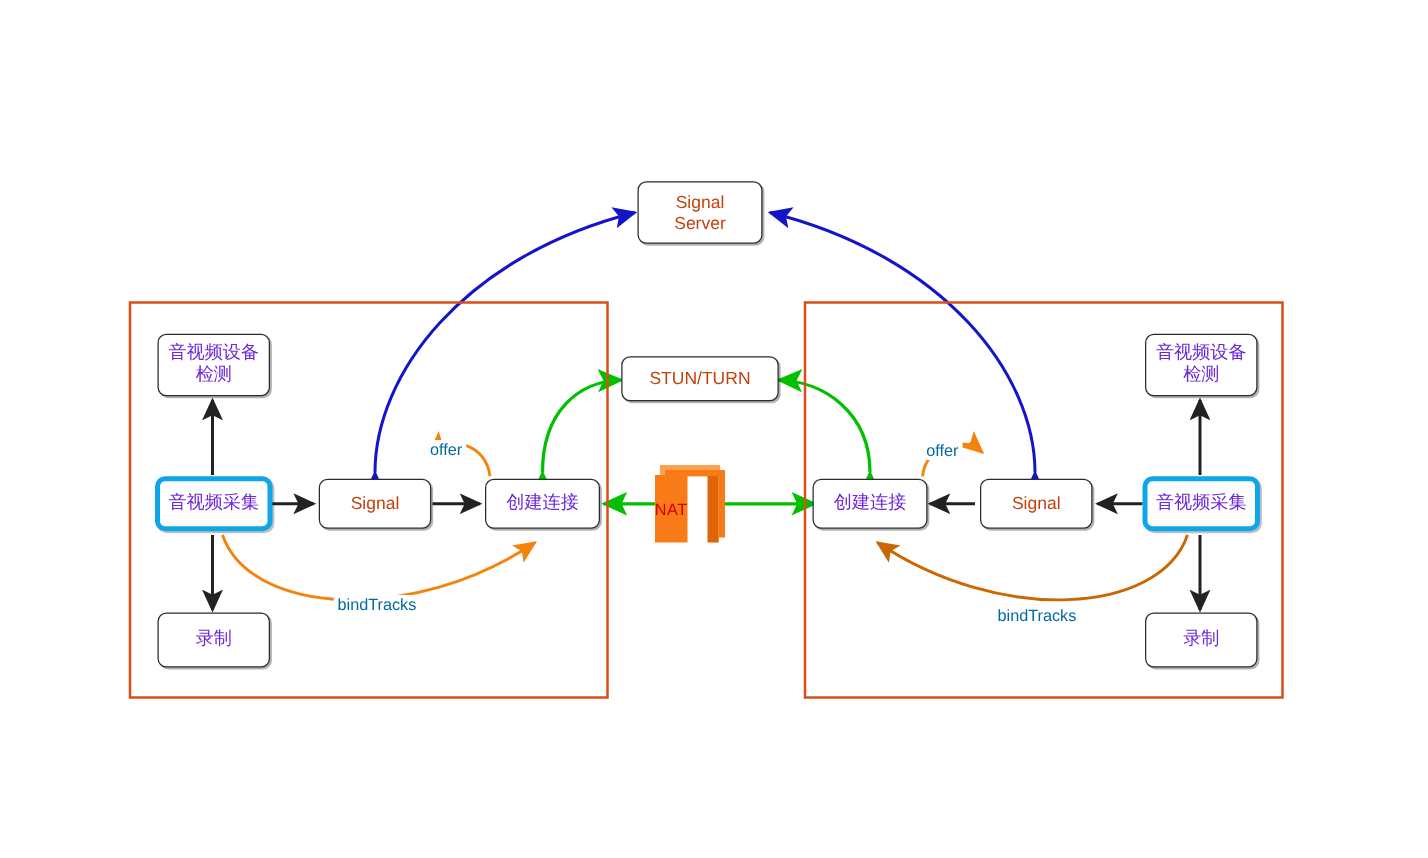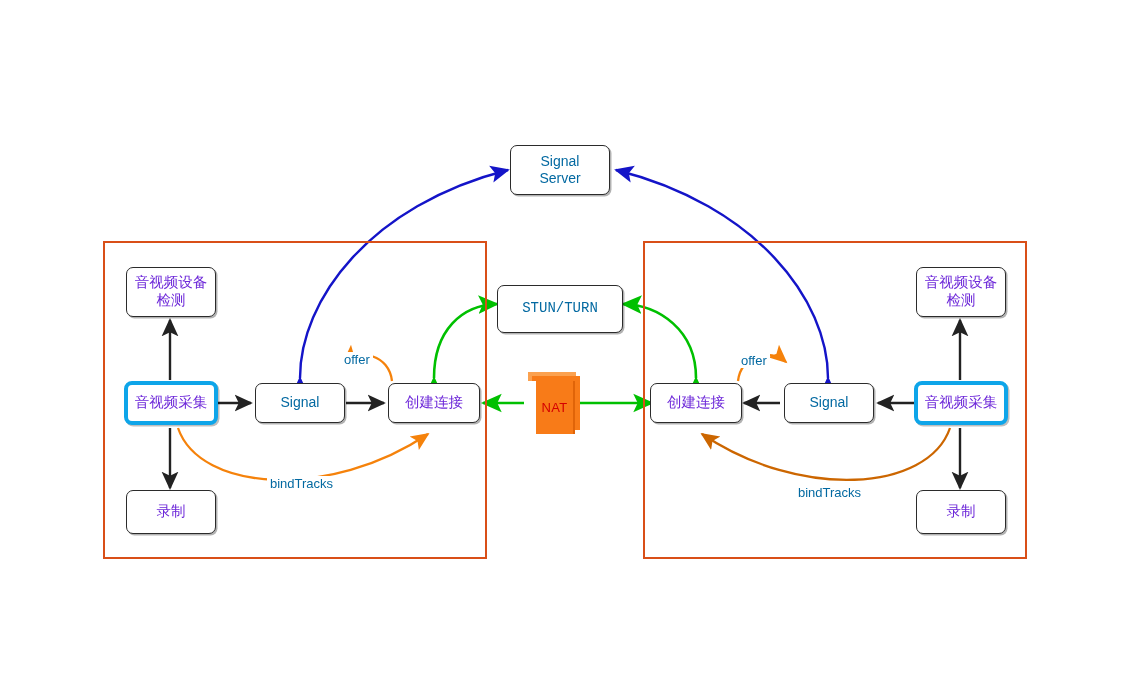--- a/index.html
+++ b/index.html
@@ -23,21 +23,21 @@
     top: 0;
     width: 1142px;
     height: 686px;
   }
   .node {
     position: absolute;
     box-sizing: border-box;
     background: #ffffff;
     border: 1.6px solid #2b2b2b;
     border-radius: 7px;
-    color: #0369a1;
+    color: #c2410c;
     font-size: 14px;
     line-height: 1.22;
     text-align: center;
     display: flex;
     align-items: center;
     justify-content: center;
     white-space: pre-line;
     box-shadow: 1.5px 1.5px 0 rgba(0,0,0,0.30);
     z-index: 3;
   }
@@ -58,30 +58,29 @@
     z-index: 1;
   }
   .nat {
     position: absolute;
     z-index: 4;
   }
   .nat .face {
     position: absolute;
     left: 0;
     top: 8px;
-    width: 37px;
+    width: 26px;
     height: 54px;
     background: #F87B18;
     display: flex;
     align-items: center;
     justify-content: center;
     color: #D40000;
     font-size: 13px;
     letter-spacing: 0.4px;
-    margin-left: 12px;
   }
   .nat .side {
     position: absolute;
     left: 42px;
     top: 8px;
     width: 9px;
     height: 54px;
     background: #E06408;
   }
   .nat .side2 {
@@ -168,21 +167,21 @@
     <line x1="914" y1="403" x2="878" y2="403" stroke="#222222" stroke-width="2.4" marker-end="url(#ah-black)"></line>
     <line x1="780" y1="403" x2="744" y2="403" stroke="#222222" stroke-width="2.4" marker-end="url(#ah-black)"></line>
   </svg>
 
   <div class="panel" style="left:103px; top:241px; width:384px; height:318px;"></div>
   <div class="panel" style="left:643px; top:241px; width:384px; height:318px;"></div>
 
   <div class="node" style="left:510px; top:145px; width:100px; height:50px;">Signal
 Server</div>
 
-  <div class="node" style="left:497px; top:285px; width:126px; height:48px;font-family:Liberation Mono, monospace;">STUN/TURN</div>
+  <div class="node" style="left:497px; top:285px; width:126px; height:36px;">STUN/TURN</div>
 
   <div class="nat" style="left:524px; top:372px; width:58px; height:62px;">
     <div class="top"></div>
     <div class="side"></div>
     <div class="side2"></div>
     <div class="top2"></div>
     <div class="face">NAT</div>
   </div>
 
   <div class="node cjk" style="left:126px; top:267px; width:90px; height:50px;">音视频设备

